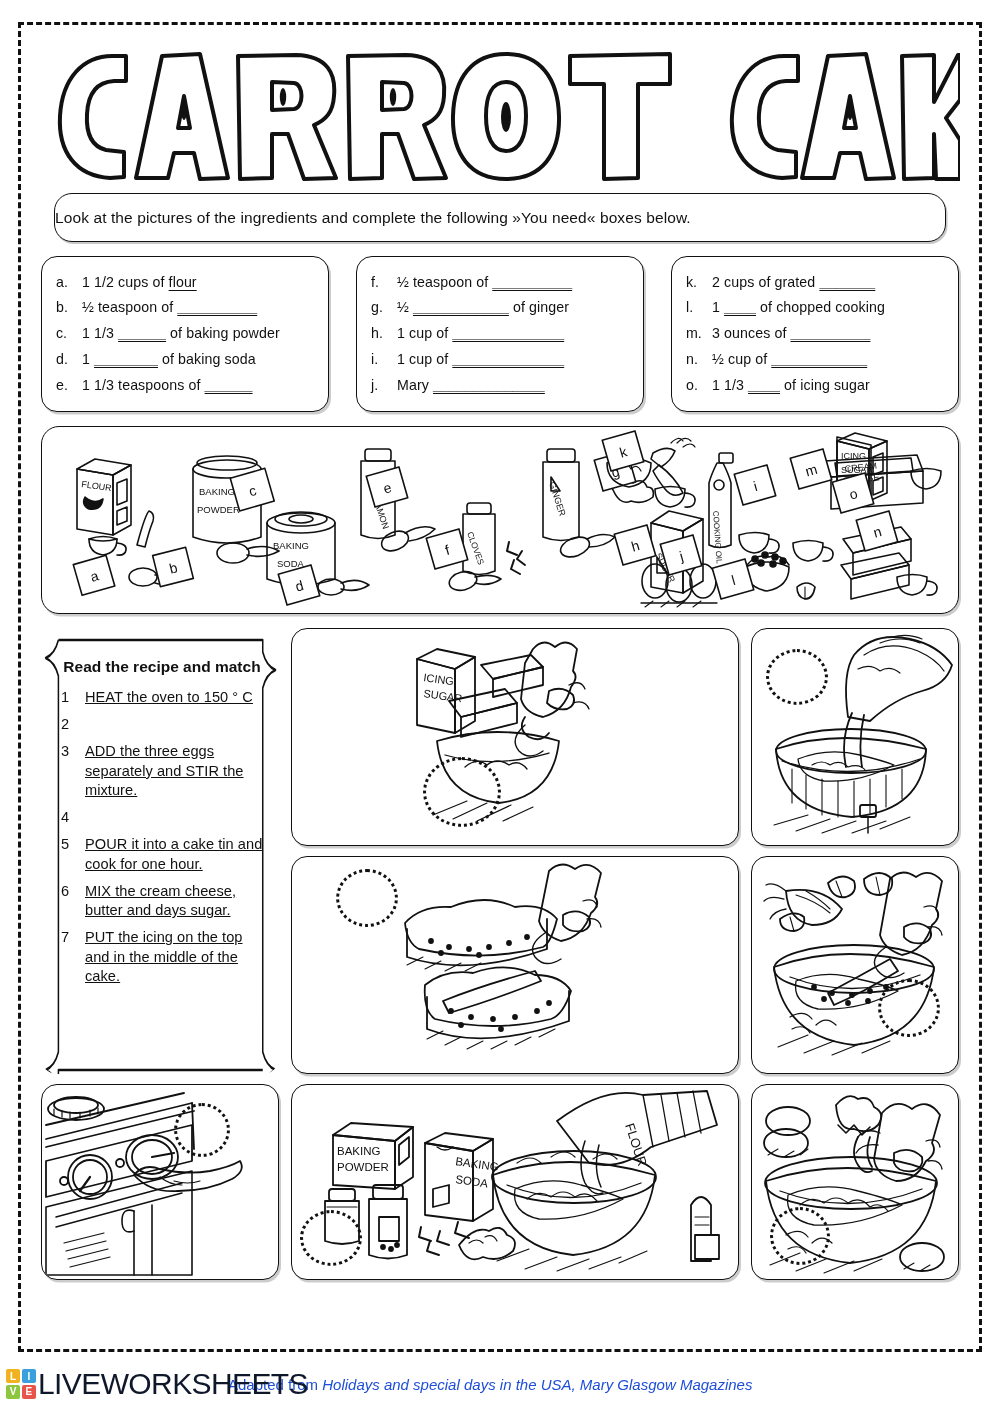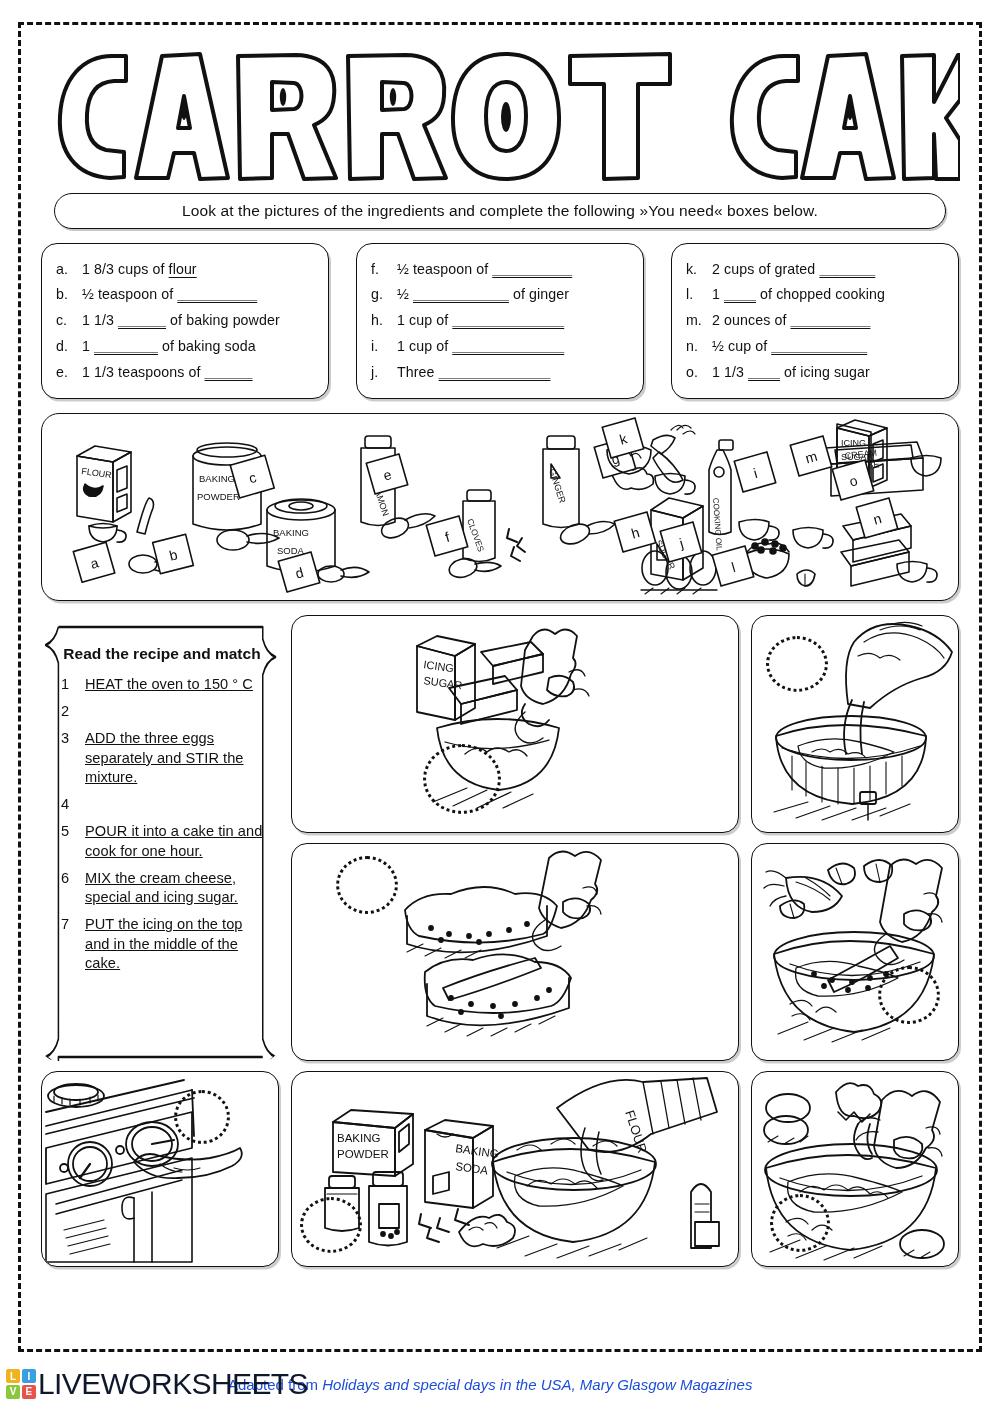--- a/index.html
+++ b/index.html
@@ -45,26 +45,26 @@
     align-items: center;
     justify-content: center;
     margin-top: 4px;
   }
   .title-svg { display:block; width: 920px; height: 148px; }
 
   
   .instruction {
     margin: 4px auto 0;
     width: 892px;
-    height: 36px;
+    height: 49px;
     border: 1.6px solid #111;
     border-radius: 18px;
     display: flex;
     align-items: center;
-    justify-content: center;
+    justify-content: flex-start;
     font-size: 15.5px;
     letter-spacing: .1px;
     box-shadow: 1.5px 2px 0 rgba(0,0,0,.22);
     background:#fff;
   }
 
   
   .ing-row {
     display: flex;
     justify-content: space-between;
@@ -256,21 +256,21 @@
 
   <div class="instruction">
     <span>Look at the pictures of the ingredients and complete the following »You need« boxes below.</span>
   </div>
 
   <div class="ing-row">
 
     <div class="ing-box">
       <div class="ing-item">
         <span class="ing-letter">a.</span>
-        <span class="ing-text"><span>1 8/3 cups of </span><span class="u">flour</span></span>
+        <span class="ing-text"><span>1 1/2 cups of </span><span class="u">flour</span></span>
       </div>
       <div class="ing-item">
         <span class="ing-letter">b.</span>
         <span class="ing-text"><span>½ teaspoon of </span><span class="blank">__________</span><span></span></span>
       </div>
       <div class="ing-item">
         <span class="ing-letter">c.</span>
         <span class="ing-text"><span>1 1/3 </span><span class="blank">______</span><span> of baking powder</span></span>
       </div>
       <div class="ing-item">
@@ -295,36 +295,36 @@
       <div class="ing-item">
         <span class="ing-letter">h.</span>
         <span class="ing-text"><span>1 cup of </span><span class="blank">______________</span><span></span></span>
       </div>
       <div class="ing-item">
         <span class="ing-letter">i.</span>
         <span class="ing-text"><span>1 cup of </span><span class="blank">______________</span><span></span></span>
       </div>
       <div class="ing-item">
         <span class="ing-letter">j.</span>
-        <span class="ing-text"><span>Three </span><span class="blank">______________</span><span></span></span>
+        <span class="ing-text"><span>Mary </span><span class="blank">______________</span><span></span></span>
       </div>
     </div>
 
     <div class="ing-box">
       <div class="ing-item">
         <span class="ing-letter">k.</span>
         <span class="ing-text"><span>2 cups of grated </span><span class="blank">_______</span><span></span></span>
       </div>
       <div class="ing-item">
         <span class="ing-letter">l.</span>
         <span class="ing-text"><span>1 </span><span class="blank">____</span><span> of chopped cooking</span></span>
       </div>
       <div class="ing-item">
         <span class="ing-letter">m.</span>
-        <span class="ing-text"><span>2 ounces of </span><span class="blank">__________</span><span></span></span>
+        <span class="ing-text"><span>3 ounces of </span><span class="blank">__________</span><span></span></span>
       </div>
       <div class="ing-item">
         <span class="ing-letter">n.</span>
         <span class="ing-text"><span>½ cup of </span><span class="blank">____________</span><span></span></span>
       </div>
       <div class="ing-item">
         <span class="ing-letter">o.</span>
         <span class="ing-text"><span>1 1/3 </span><span class="blank">____</span><span> of icing sugar</span></span>
       </div>
     </div>
@@ -572,21 +572,21 @@
         </div>
         <div class="step">
           <span class="step-num">4</span>
         </div>
         <div class="step">
           <span class="step-num">5</span>
           <span class="step-txt">POUR it into a cake tin and cook for one hour.</span>
         </div>
         <div class="step">
           <span class="step-num">6</span>
-          <span class="step-txt">MIX the cream cheese, special and icing sugar.</span>
+          <span class="step-txt">MIX the cream cheese, butter and days sugar.</span>
         </div>
         <div class="step">
           <span class="step-num">7</span>
           <span class="step-txt">PUT the icing on the top and in the middle of the cake.</span>
         </div>
       </div>
     </div>
 
     <div class="card">
       <svg viewBox="0 0 206 216" xmlns="http://www.w3.org/2000/svg">

